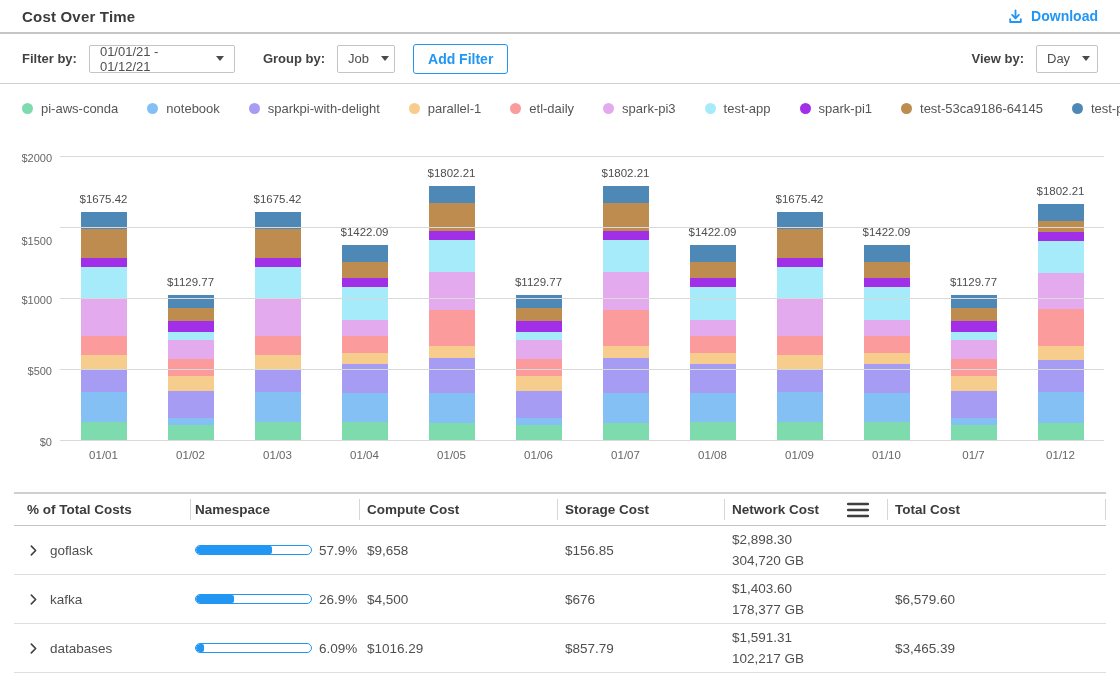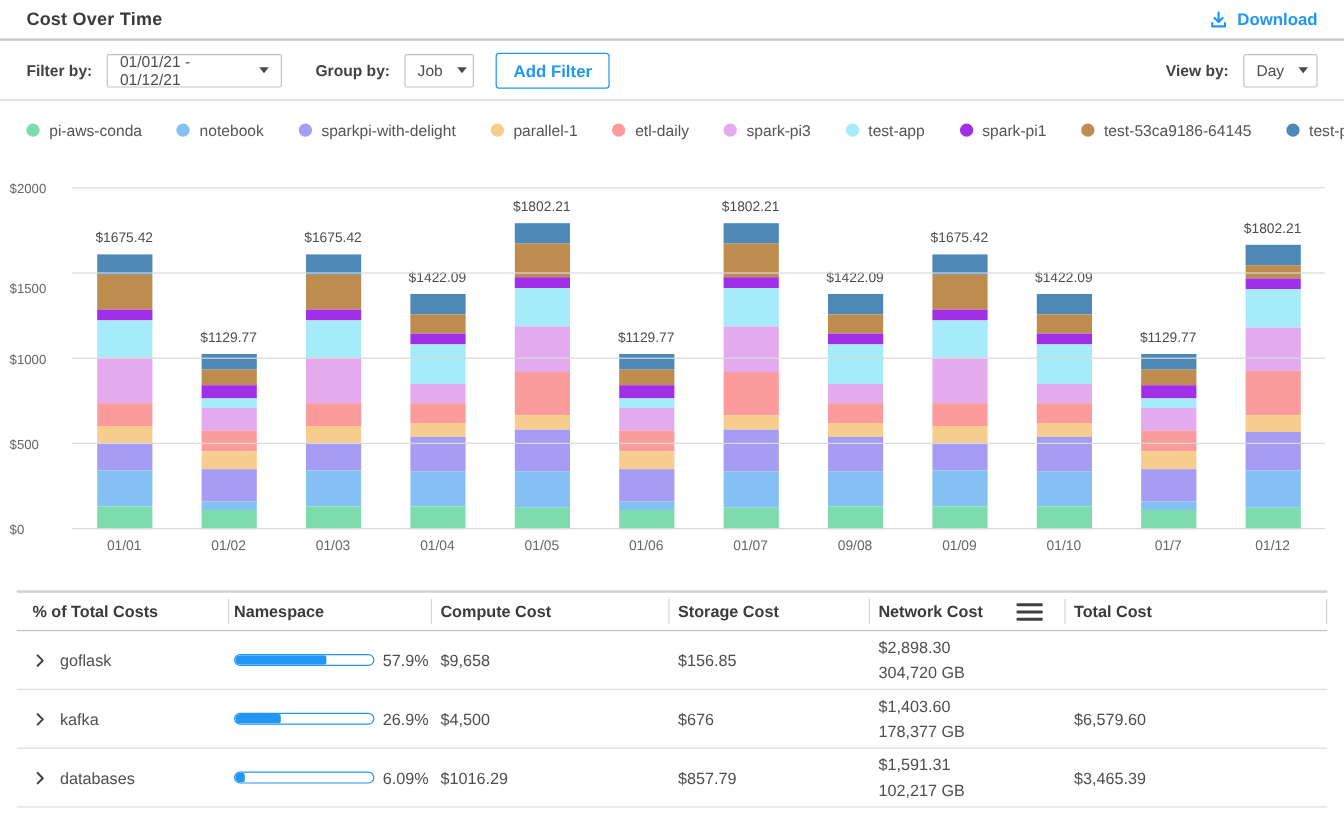--- a/index.html
+++ b/index.html
@@ -31,21 +31,21 @@
   .spacer { flex:1; }
 
   
   .legendbar { height:48px; display:flex; align-items:center; padding:0 22px; gap:29px; }
   .legend-item { display:flex; align-items:center; gap:8px; font-size:13px; color:#555; cursor:pointer; white-space:nowrap; }
   .legend-dot { width:11px; height:11px; border-radius:50%; flex:0 0 auto; }
 
   
   .chart-area { position:relative; margin:25px 16px 0 60px; height:284px; }
   .gridline { position:absolute; left:0; right:0; height:1px; background:#d9d9d9; }
-  .ytick { position:absolute; left:-52px; width:44px; font-size:11px; color:#666; }
+  .ytick { position:absolute; left:-52px; width:44px; text-align:right; font-size:11px; color:#666; }
   .bars-row { position:absolute; left:0; right:0; bottom:0; top:0; display:flex; align-items:flex-end; }
   .bar-slot { flex:1 1 0; display:flex; justify-content:center; }
   .bar-stack { width:46px; position:relative; display:flex; flex-direction:column-reverse; }
   .bar-seg { width:100%; }
   .bar-total { position:absolute; top:-19px; left:50%; transform:translateX(-50%);
                font-size:11.5px; color:#4d4d4d; white-space:nowrap; }
   .xaxis-row { display:flex; margin:8px 16px 0 60px; }
   .xtick { flex:1 1 0; text-align:center; font-size:11.5px; color:#666; }
 
   
@@ -349,21 +349,21 @@
       <div class="ytick" style="bottom: 277px;">$2000</div>
     </div>
   <div class="xaxis-row" id="xaxis-row">
       <div class="xtick">01/01</div>
       <div class="xtick">01/02</div>
       <div class="xtick">01/03</div>
       <div class="xtick">01/04</div>
       <div class="xtick">01/05</div>
       <div class="xtick">01/06</div>
       <div class="xtick">01/07</div>
-      <div class="xtick">09/08</div>
+      <div class="xtick">01/08</div>
       <div class="xtick">01/09</div>
       <div class="xtick">01/10</div>
       <div class="xtick">01/7</div>
       <div class="xtick">01/12</div>
     </div>
 
   <div class="costs-table">
     <div class="tgrid thead">
       <div class="th">
           <span>% of Total Costs</span>

